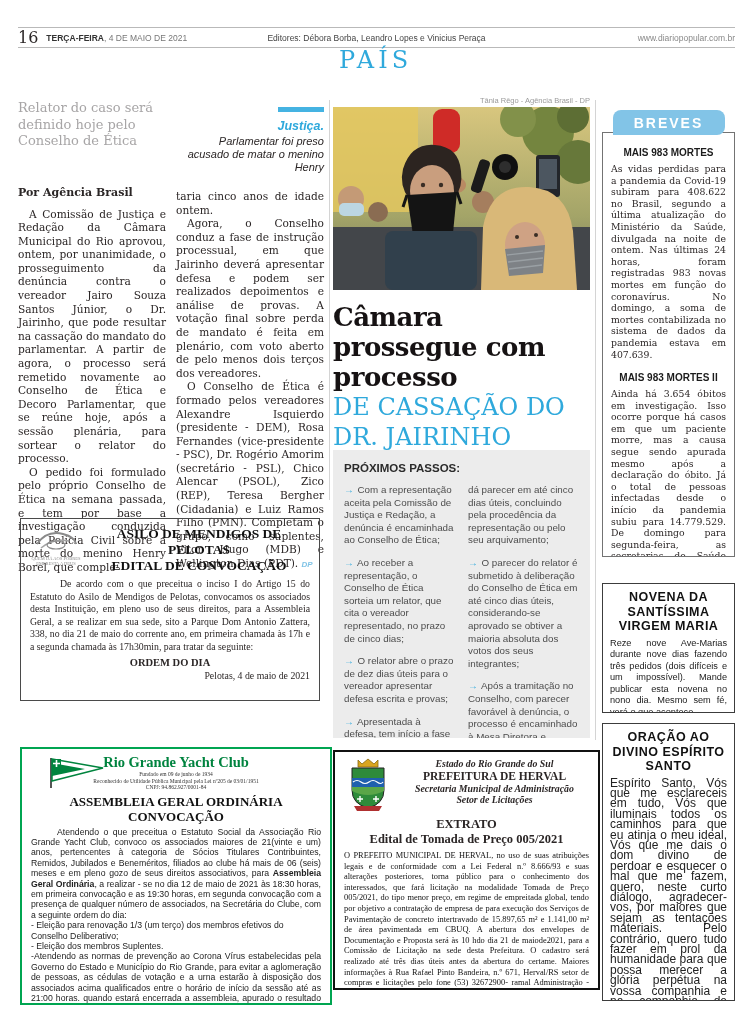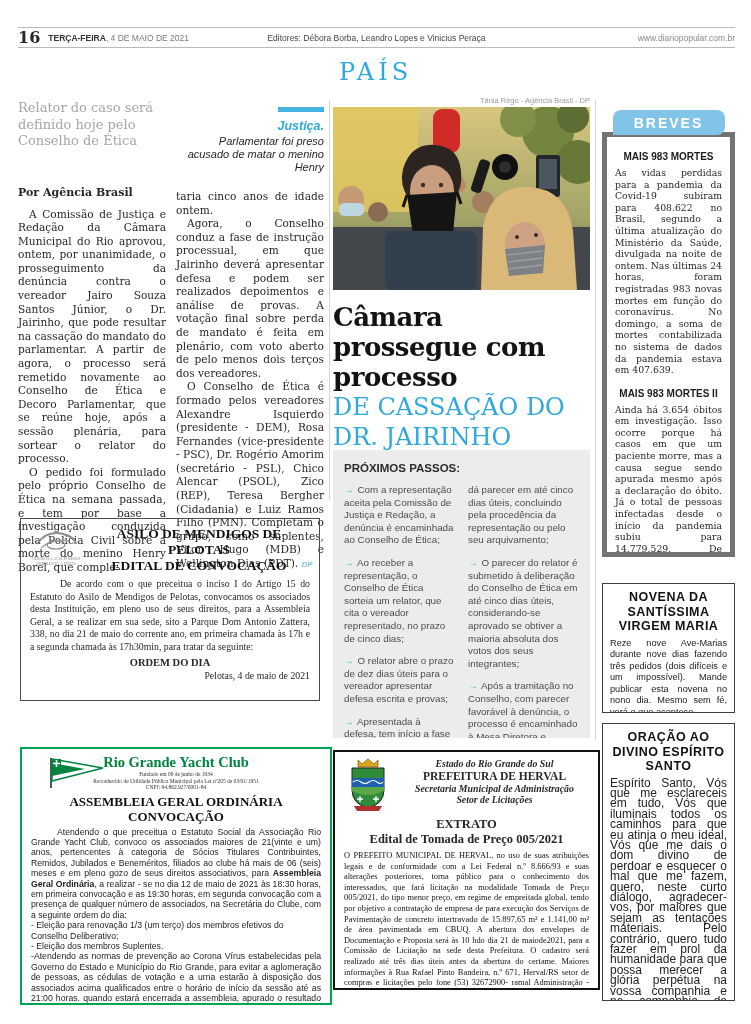--- a/index.html
+++ b/index.html
@@ -6,27 +6,27 @@
   html,body { background:#e9e9e9; }
   .page {
     position:relative; width:751px; height:1024px; margin:0 auto;
     background:#ffffff; overflow:hidden;
     font-family:"DejaVu Serif", serif; color:#2b2626;
   }
   
   .hdr { position:absolute; left:18px; right:16px; top:27px; height:21px;
          border-top:1px solid #b9b9b9; border-bottom:1px solid #b9b9b9;
          display:flex; align-items:center; }
-  .hdr-num { font-size:16px; font-weight:bold; font-family:"DejaVu Serif",serif; margin-right:8px; }
+  .hdr-num { font-size:16px; font-weight:normal; font-family:"DejaVu Serif",serif; margin-right:8px; }
   .hdr-day { font-family:"Liberation Sans",sans-serif; font-size:8.5px; font-weight:bold; color:#333; }
   .hdr-date{ font-family:"Liberation Sans",sans-serif; font-size:8.5px; color:#777; }
   .hdr-editors { position:absolute; left:0; right:0; text-align:center;
          font-family:"Liberation Sans",sans-serif; font-size:8.5px; font-weight:normal; color:#444; }
   .hdr-site { margin-left:auto; font-family:"Liberation Sans",sans-serif; font-size:8.5px; color:#888; z-index:2; background:#fff; padding-left:6px;}
-  .section-title { position:absolute; top:58px; left:0; right:0; text-align:center;
+  .section-title { position:absolute; top:46px; left:0; right:0; text-align:center;
          font-size:24px; letter-spacing:4px; color:#2fa9dc; font-family:"DejaVu Serif",serif; }
   
   .vrule { position:absolute; width:1px; background:#d4d4d4; top:100px; }
   .v1 { left:329px; height:400px; }
   .v2 { left:595px; height:640px; }
   
   .col { position:absolute; top:100px; width:148px; }
   .col1 { left:18px; }
   .col2 { left:176px; }
   .kicker { font-size:13px; line-height:16.5px; color:#a7a5a6; margin-bottom:36px; }
@@ -54,21 +54,21 @@
   .pcols { display:flex; gap:13px; }
   .pcol { width:111px; font-family:"Liberation Sans",sans-serif; font-size:9.8px;
             line-height:12.6px; color:#4d4d4d; }
   .bullet { margin-bottom:10px; }
   .arr { color:#2fa9dc; font-weight:bold; margin-right:1px; }
   
   .sidebar { position:absolute; left:602px; top:110px; width:133px; }
   .breves-tab { width:112px; margin:0 auto; background:#82c4e7; color:#fff; text-align:center;
             font-family:"Liberation Sans",sans-serif; font-weight:bold; font-size:14px;
             letter-spacing:2px; padding:5px 0 4px; border-radius:8px 8px 8px 0; position:relative; z-index:2;}
-  .breves-box { border:5px solid #737373; margin-top:-3px; padding:14px 8px 8px; height:425px; overflow:hidden; }
+  .breves-box { border:1px solid #737373; margin-top:-3px; padding:14px 8px 8px; height:425px; overflow:hidden; }
   .brev-title { font-family:"Liberation Sans",sans-serif; font-weight:bold; font-size:10px;
             text-align:center; margin-bottom:5px; color:#1c1c1c; }
   .brev-text { font-size:9.3px; line-height:11.6px; text-align:justify; margin-bottom:12px; }
   .adbox { border:1px solid #3c3c3c; background:#fff; font-family:"Liberation Sans",sans-serif;
             padding:6px 7px; overflow:hidden; }
   .novena { position:absolute; left:602px; top:583px; width:133px; height:130px; }
   .oracao { position:absolute; left:602px; top:723px; width:133px; height:278px; }
   .ad-title { font-weight:bold; font-size:12.5px; line-height:14.5px; text-align:center;
             letter-spacing:0.5px; margin-bottom:4px; color:#111; }
   .ad-text { font-size:12px; line-height:10.4px; text-align:justify; color:#222; }

